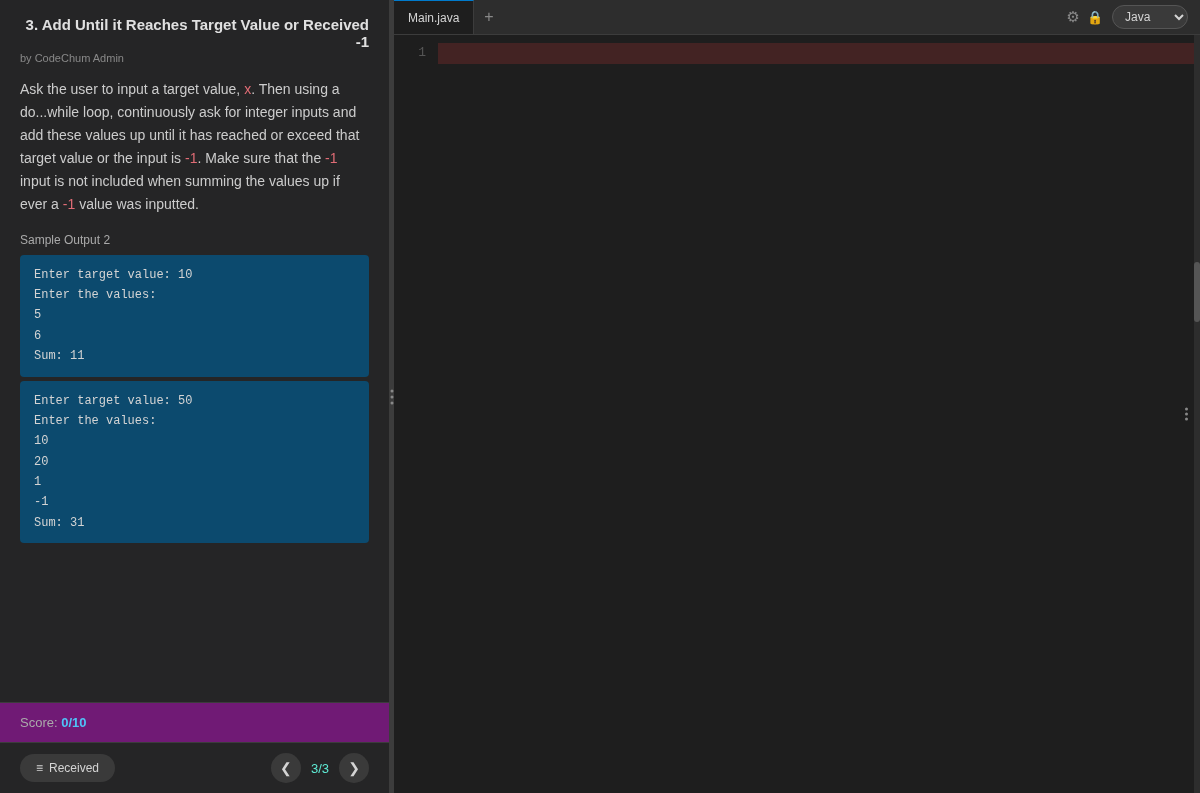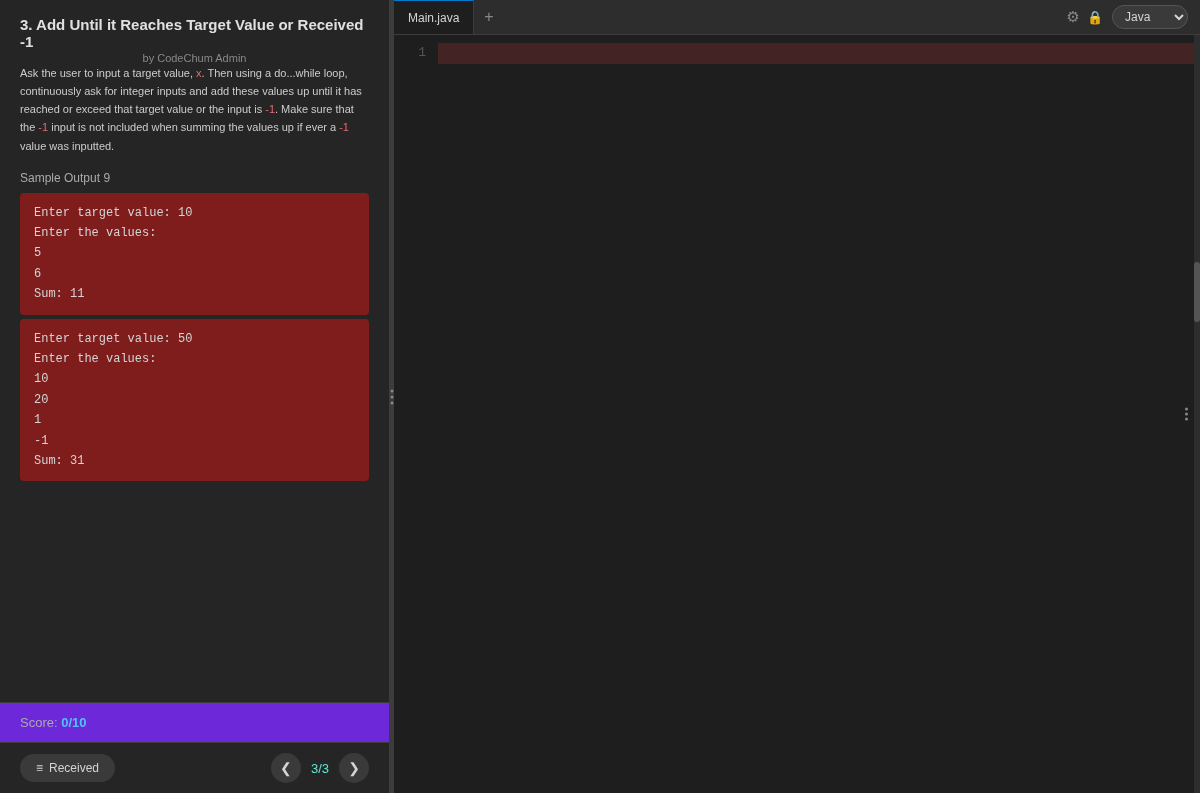--- a/index.html
+++ b/index.html
@@ -46,30 +46,31 @@
     .left-panel-content::-webkit-scrollbar-thumb {
       background: #555;
       border-radius: 3px;
     }
 
     .problem-number {
       font-size: 15px;
       font-weight: 700;
       color: #e0e0e0;
       margin-bottom: 2px;
+      text-align: right;
     }
 
     .problem-author {
       font-size: 11px;
       color: #888;
-      text-align: center;
+      margin-bottom: 14px;
     }
 
     .problem-description {
-      font-size: 11px;
+      font-size: 14px;
       line-height: 1.65;
       color: #ccc;
       margin-bottom: 16px;
     }
 
     .highlight-x {
       color: #e06c75;
       font-style: normal;
     }
     .highlight-neg {
@@ -78,34 +79,34 @@
     }
 
     .sample-label {
       font-size: 12px;
       color: #aaa;
       margin-bottom: 8px;
       margin-top: 16px;
     }
 
     .code-block {
-      background: #7f1d1d;
+      background: #0c4a6e;
       border-radius: 4px;
       padding: 10px 14px;
       font-family: 'Consolas', 'Courier New', monospace;
       font-size: 12px;
       color: #d4d4d4;
       line-height: 1.7;
       margin-bottom: 4px;
     }
 
     
     .score-bar {
       padding: 12px 20px;
-      background: #6d28d9;
+      background: #701a75;
       border-top: 1px solid #3c3c3c;
       font-size: 13px;
       color: #aaa;
     }
 
     .score-bar .score-value {
       color: #4fc3f7;
       font-weight: 700;
     }
 
@@ -373,21 +374,21 @@
     <div class="left-panel-content">
 
       <div class="problem-number">3. Add Until it Reaches Target Value or Received -1</div>
       <div class="problem-author">by CodeChum Admin</div>
 
       <div class="problem-description">
         <span>Ask the user to input a target value, </span><span class="highlight-x">x</span><span>. Then using a do...while loop, continuously ask for integer inputs and add these values up until it has reached or exceed that target value or the input is </span><span class="highlight-neg">-1</span><span>. Make sure that the </span><span class="highlight-neg">-1</span><span> input is not included when summing the values up if ever a </span><span class="highlight-neg">-1</span><span> value was inputted.</span>
       </div>
 
 
-      <div class="sample-label">Sample Output 9</div>
+      <div class="sample-label">Sample Output 2</div>
       <div class="code-block">
         Enter target value: 10<br>
         Enter the values:<br>
         5<br>
         6<br>
         Sum: 11
       </div>
 
       <div class="code-block">
         Enter target value: 50<br>

